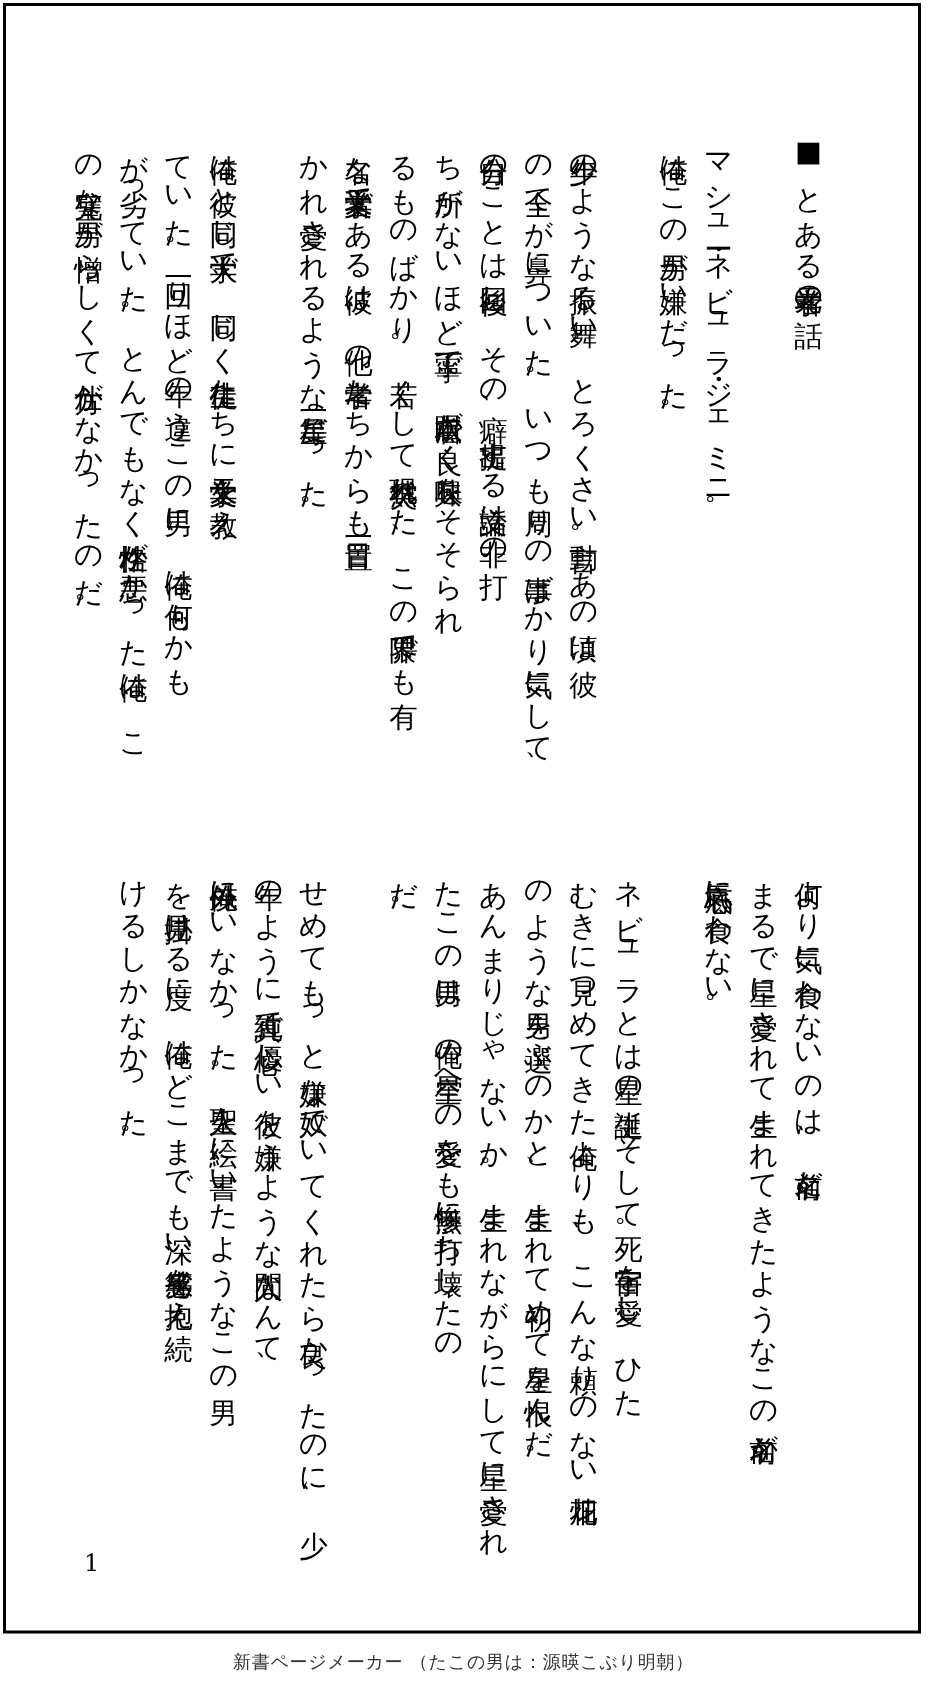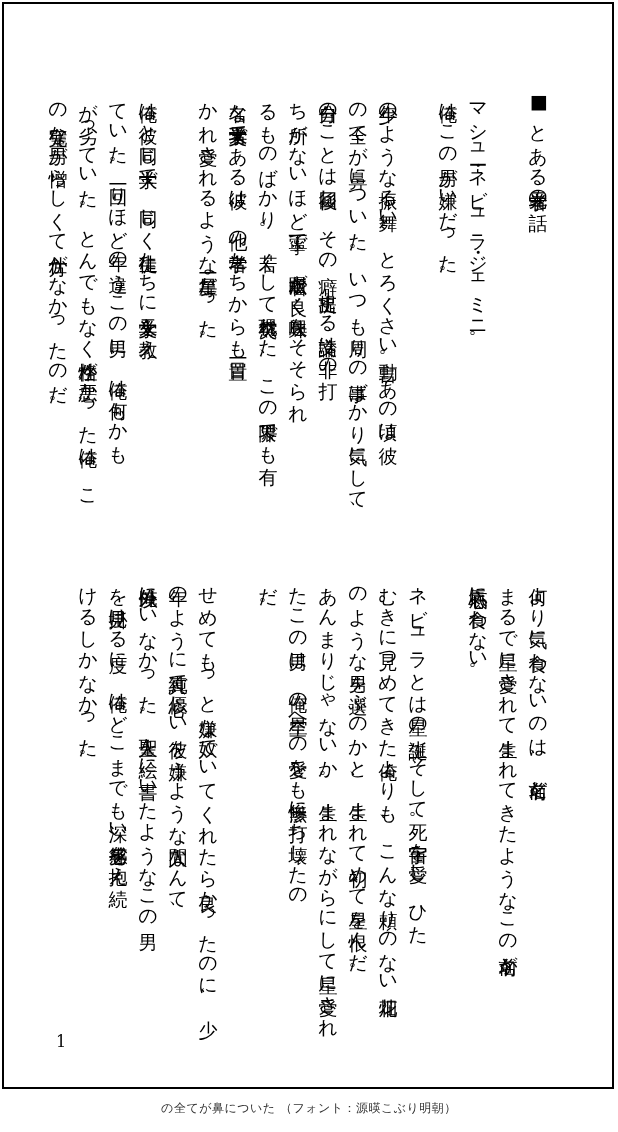--- a/index.html
+++ b/index.html
@@ -94,14 +94,14 @@
 たこの男は、俺の星空への愛をも無惨に打ち壊したの
 だ。
 
 せめてもっと嫌な奴でいてくれたら良かったのに、少
 年のように純真で心優しい彼を嫌うような人間なんて、
 俺以外にいなかった。聖人を絵に書いたようなこの男
 を見掛ける度に、俺はどこまでも深い劣等感を抱え続
 けるしかなかった。</div>
     <div class="page-number">1</div>
   </div>
-  <div class="footer-caption">の全てが鼻についた （フォント：源暎こぶり明朝）</div>
+  <div class="footer-caption">新書ページメーカー （たこの男は：源暎こぶり明朝）</div>
 </div>
 
 </body></html>

